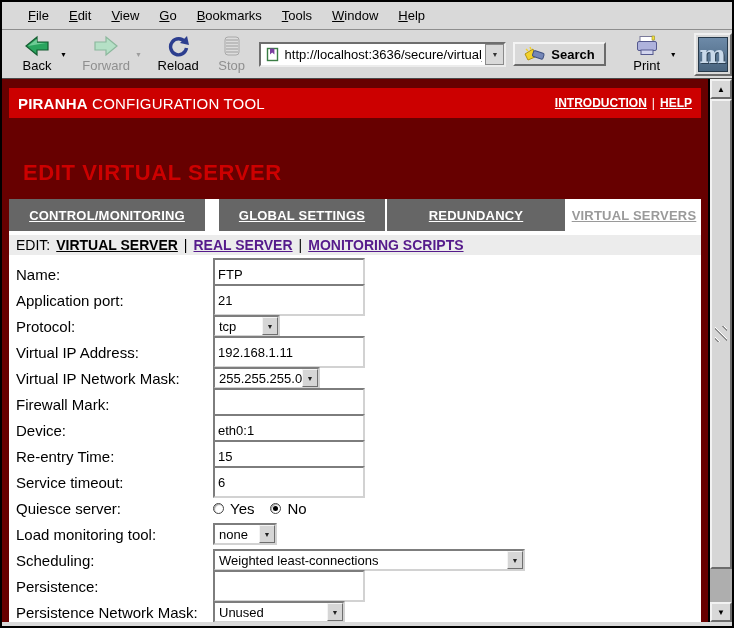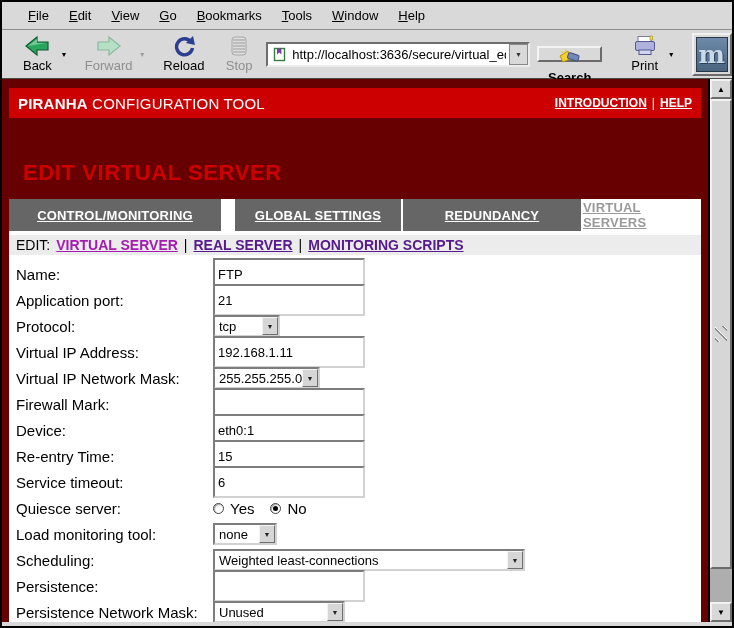--- a/index.html
+++ b/index.html
@@ -51,23 +51,23 @@
     padding:0 3px; font-family:"Liberation Sans",sans-serif; color:#000; background:#fff;
     white-space:nowrap; overflow:hidden;
   }
   .url-favicon{ padding:0 2px 0 4px; display:flex; }
   .url-dropbtn{
     width:19px; height:21px; background:#d9d9d9; border:1px solid #8a8a8a;
     display:flex; align-items:center; justify-content:center; font-size:7px; color:#333;
   }
 
   .search-btn{
-    height:16px; padding:0 9px; background:#d9d9d9;
+    height:24px; padding:0 9px; background:#d9d9d9;
     border:2px solid; border-color:#f4f4f4 #6b6b6b #6b6b6b #f4f4f4;
-    display:flex; align-items:center; gap:5px; font-weight:bold; font-size:13px; color:#000;flex-direction:column;
+    display:flex; align-items:center; gap:5px; font-weight:bold; font-size:13px; color:#000;
   }
 
   .logo{
     width:43px; height:43px; margin-left:14px;
     border:2px solid; border-color:#f0f0f0 #6a6a6a #6a6a6a #f0f0f0;
     background:#d9d9d9; padding:2px;
   }
   .logo-inner{
     width:100%; height:100%; background:linear-gradient(#6d8aa8,#49647f);
     border:1px solid #27394a; display:flex; align-items:center; justify-content:center;
@@ -96,31 +96,31 @@
     letter-spacing:0.6px;
   }
 
   .tabs{
     margin-top:13px; height:32px; display:flex; gap:2px; background:#ffffff;
   }
   .tab{
     background:#666666; color:#fff; display:flex; align-items:center; justify-content:center;
     font-size:13px; font-weight:bold; text-decoration:underline; letter-spacing:0.2px; cursor:pointer;
   }
-  .tab.t0{ width:212px; } .tab.t1{ width:166px;margin-left:12px; } .tab.t2{ width:178px; }
+  .tab.t0{ width:196px; } .tab.t1{ width:166px;margin-left:12px; } .tab.t2{ width:178px; }
   .tab.active{ background:#ffffff; color:#9a9a9a; flex:1; }
 
   .tabgap{ height:4px; background:#ffffff; }
 
   .editbar{
     height:20px; background:#ececec; display:flex; align-items:center;
     padding-left:7px; font-size:14px; gap:6px; color:#000;
   }
   .editbar .lnk{ font-weight:bold; text-decoration:underline; cursor:pointer; }
-  .editbar .lnk.current{ color:#a21caf; cursor:default; }
+  .editbar .lnk.current{ color:#000000; cursor:default; }
   .editbar .lnk.link{ color:#551a8b; }
   .editbar .sep{ color:#000; }
 
   
   .form{ background:#fff; padding:6px 0 0 7px; height:367px; }
   .frow{ height:26px; display:flex; align-items:center; }
   .flabel{ width:197px; font-size:15px; color:#000; }
   .tinput{
     width:152px; height:32px; border:2px solid; border-color:#7d7d7d #d2d2d2 #d2d2d2 #7d7d7d;
     background:#fff; font-size:13px; padding:0 3px; outline:none;

